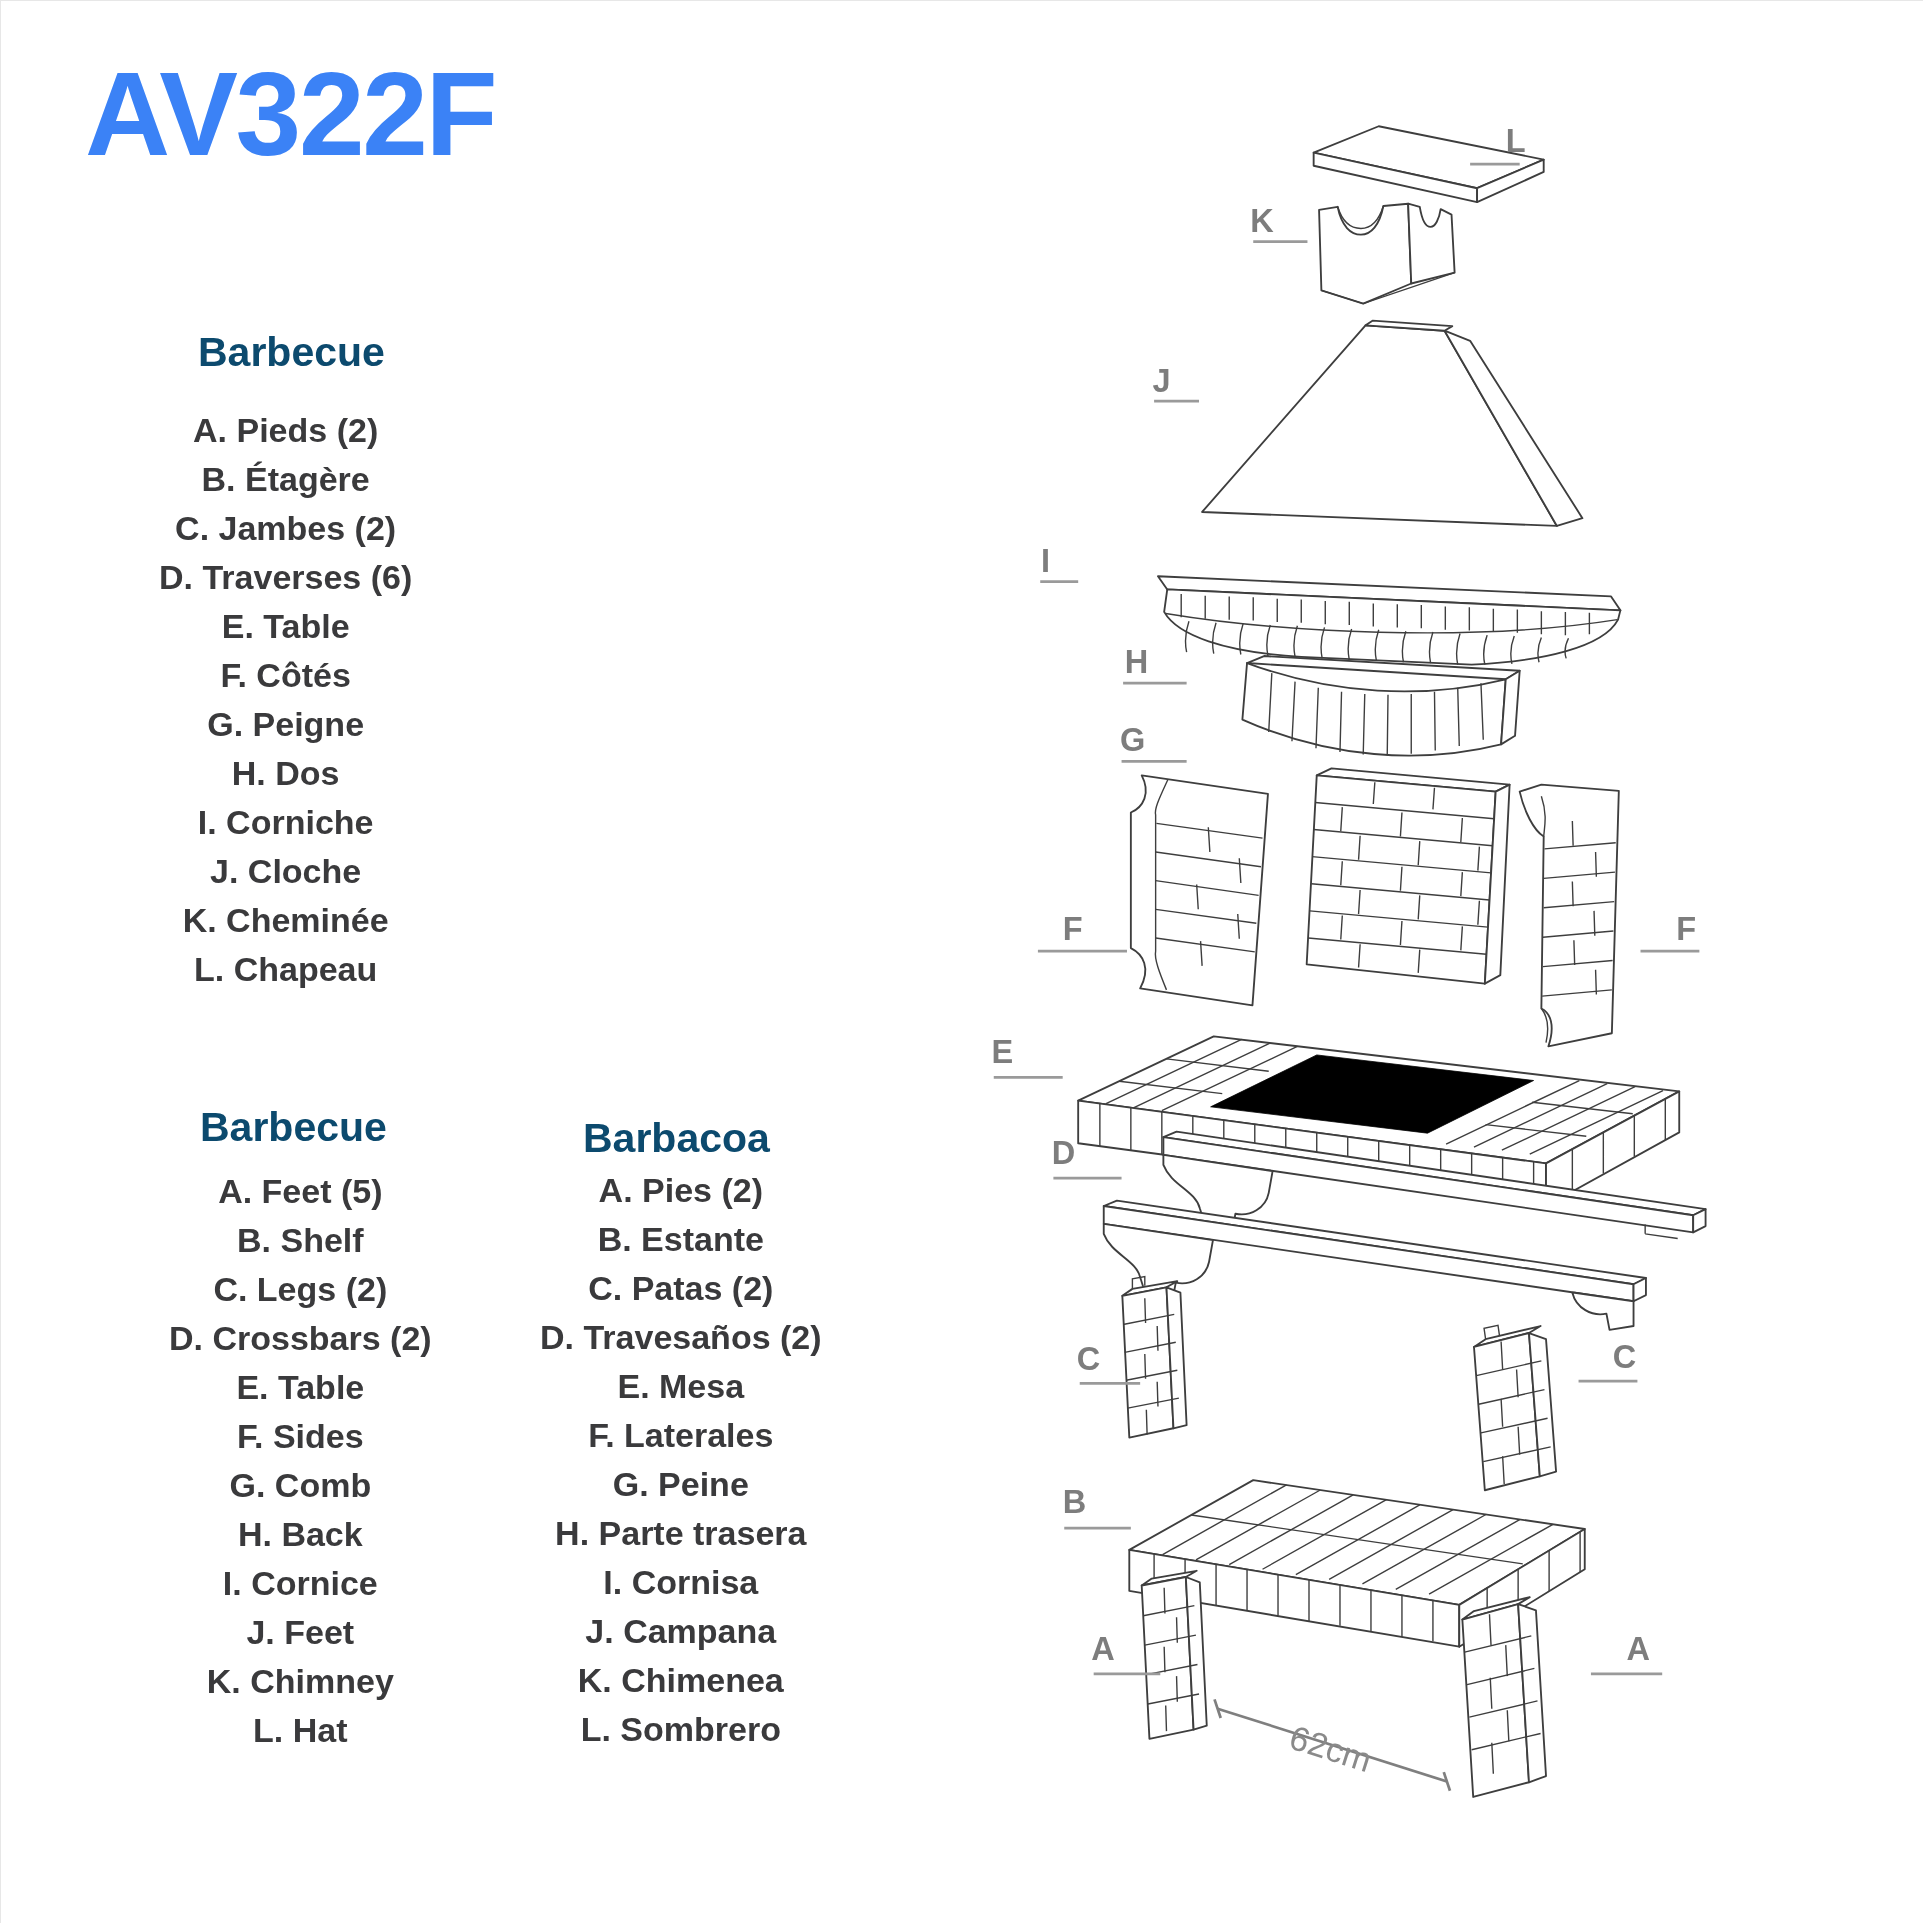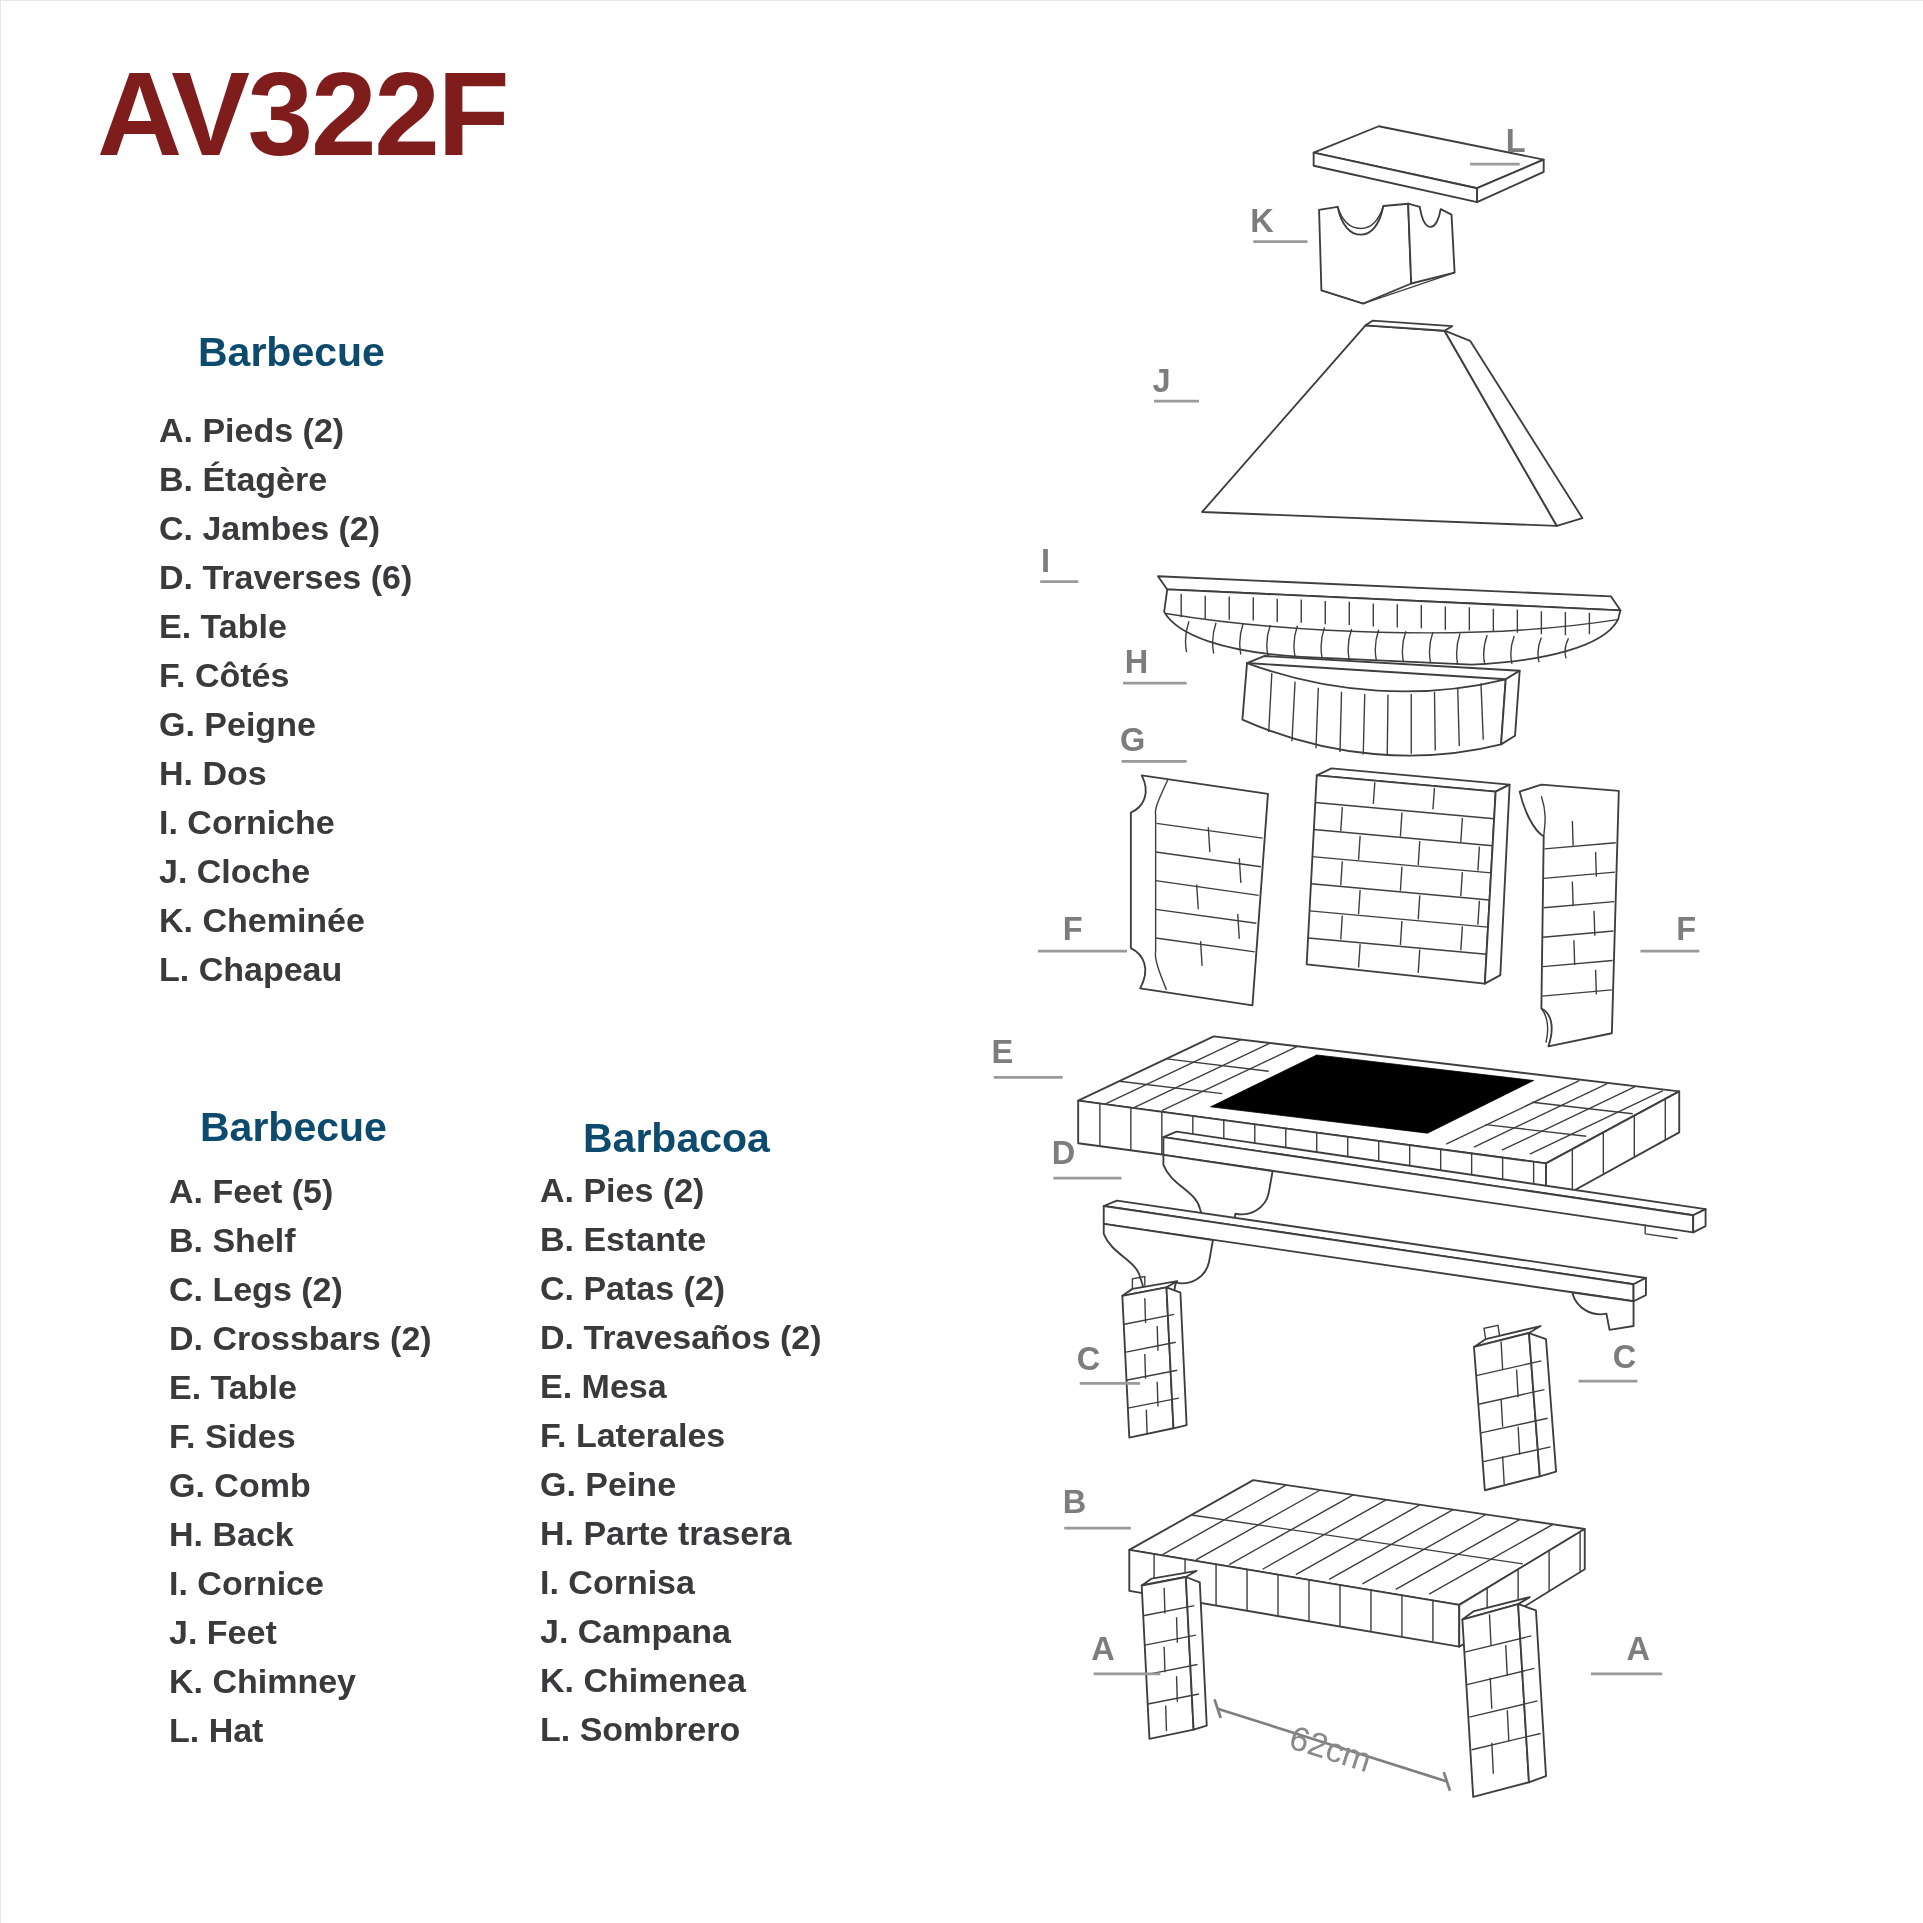--- a/index.html
+++ b/index.html
@@ -3,29 +3,29 @@
 <meta charset="utf-8">
 <style>
   html,body{margin:0;padding:0;}
   body{
     width:1924px;height:1924px;position:relative;background:#ffffff;
     font-family:"Liberation Sans", sans-serif;overflow:hidden;
   }
   .frame{position:absolute;inset:0;border:1.5px solid #e7e7e7;pointer-events:none;}
   #title{
     position:absolute;left:85px;top:46px;
-    font-size:118px;font-weight:700;color:#7f1d1d;letter-spacing:-2.3px;margin-left:12px;
+    font-size:118px;font-weight:700;color:#3b82f6;letter-spacing:-2.3px;
   }
   .plist{position:absolute;}
   .plist h2{
     margin:0;font-size:41px;font-weight:700;color:#0c4a6e;
   }
   .plist ul{list-style:none;margin:0;padding:0;}
   .plist li{
-    font-size:34px;font-weight:700;color:#3a3a3c;line-height:49px;white-space:nowrap;
+    font-size:34px;font-weight:700;color:#3a3a3c;line-height:49px;white-space:nowrap;text-align:center;
   }
   #list-fr{left:159px;top:329px;}
   #list-fr h2{margin-left:39px;}
   #list-fr ul{margin-top:30px;}
   #list-en{left:169px;top:1104px;}
   #list-en h2{margin-left:31px;}
   #list-en ul{margin-top:15.5px;}
   #list-es{left:540px;top:1115px;}
   #list-es h2{margin-left:43px;}
   #list-es ul{margin-top:3.9px;}

